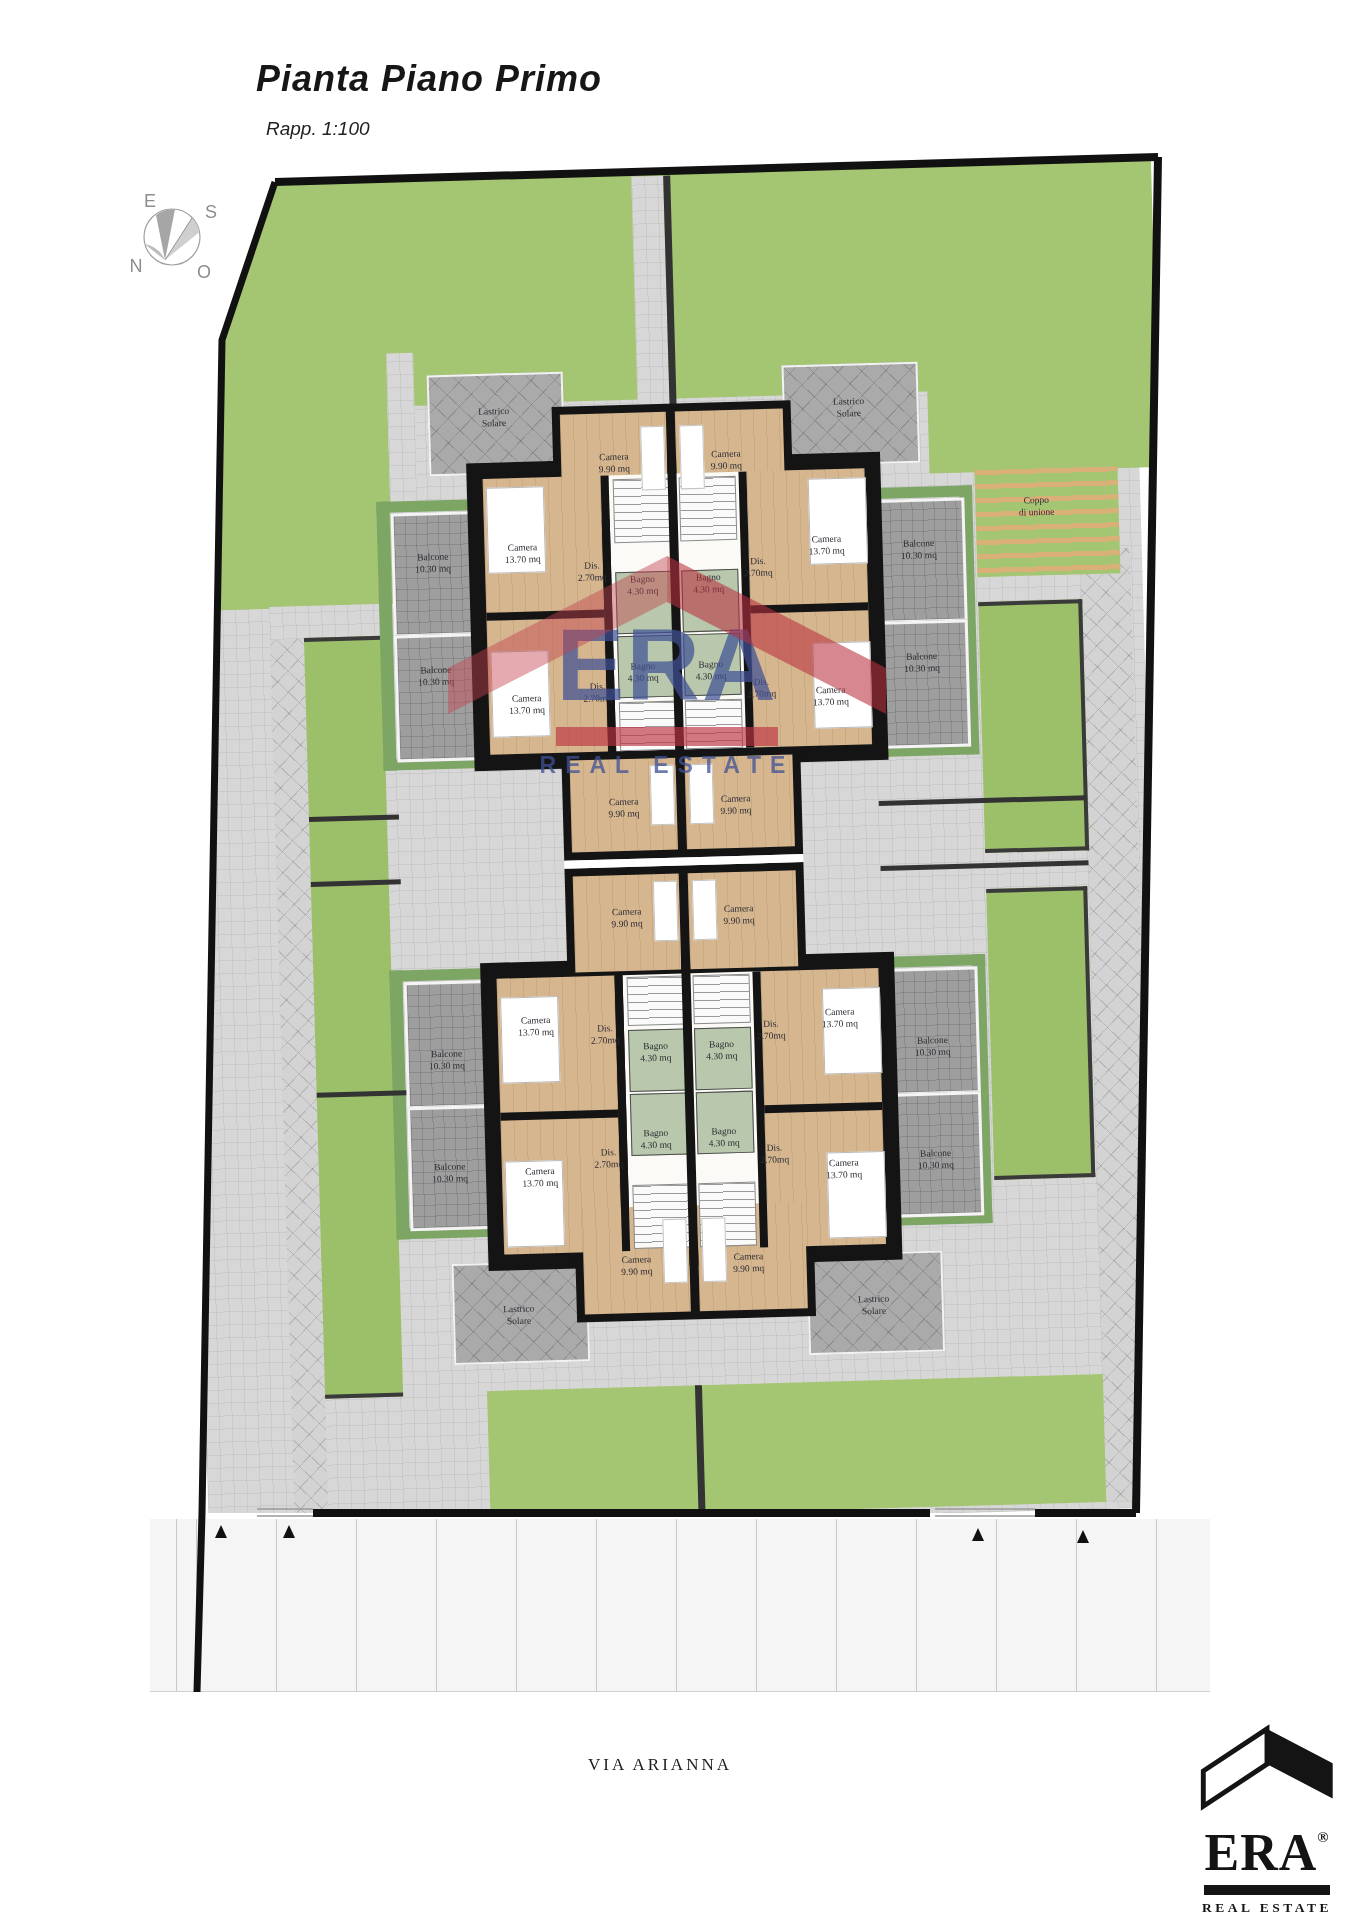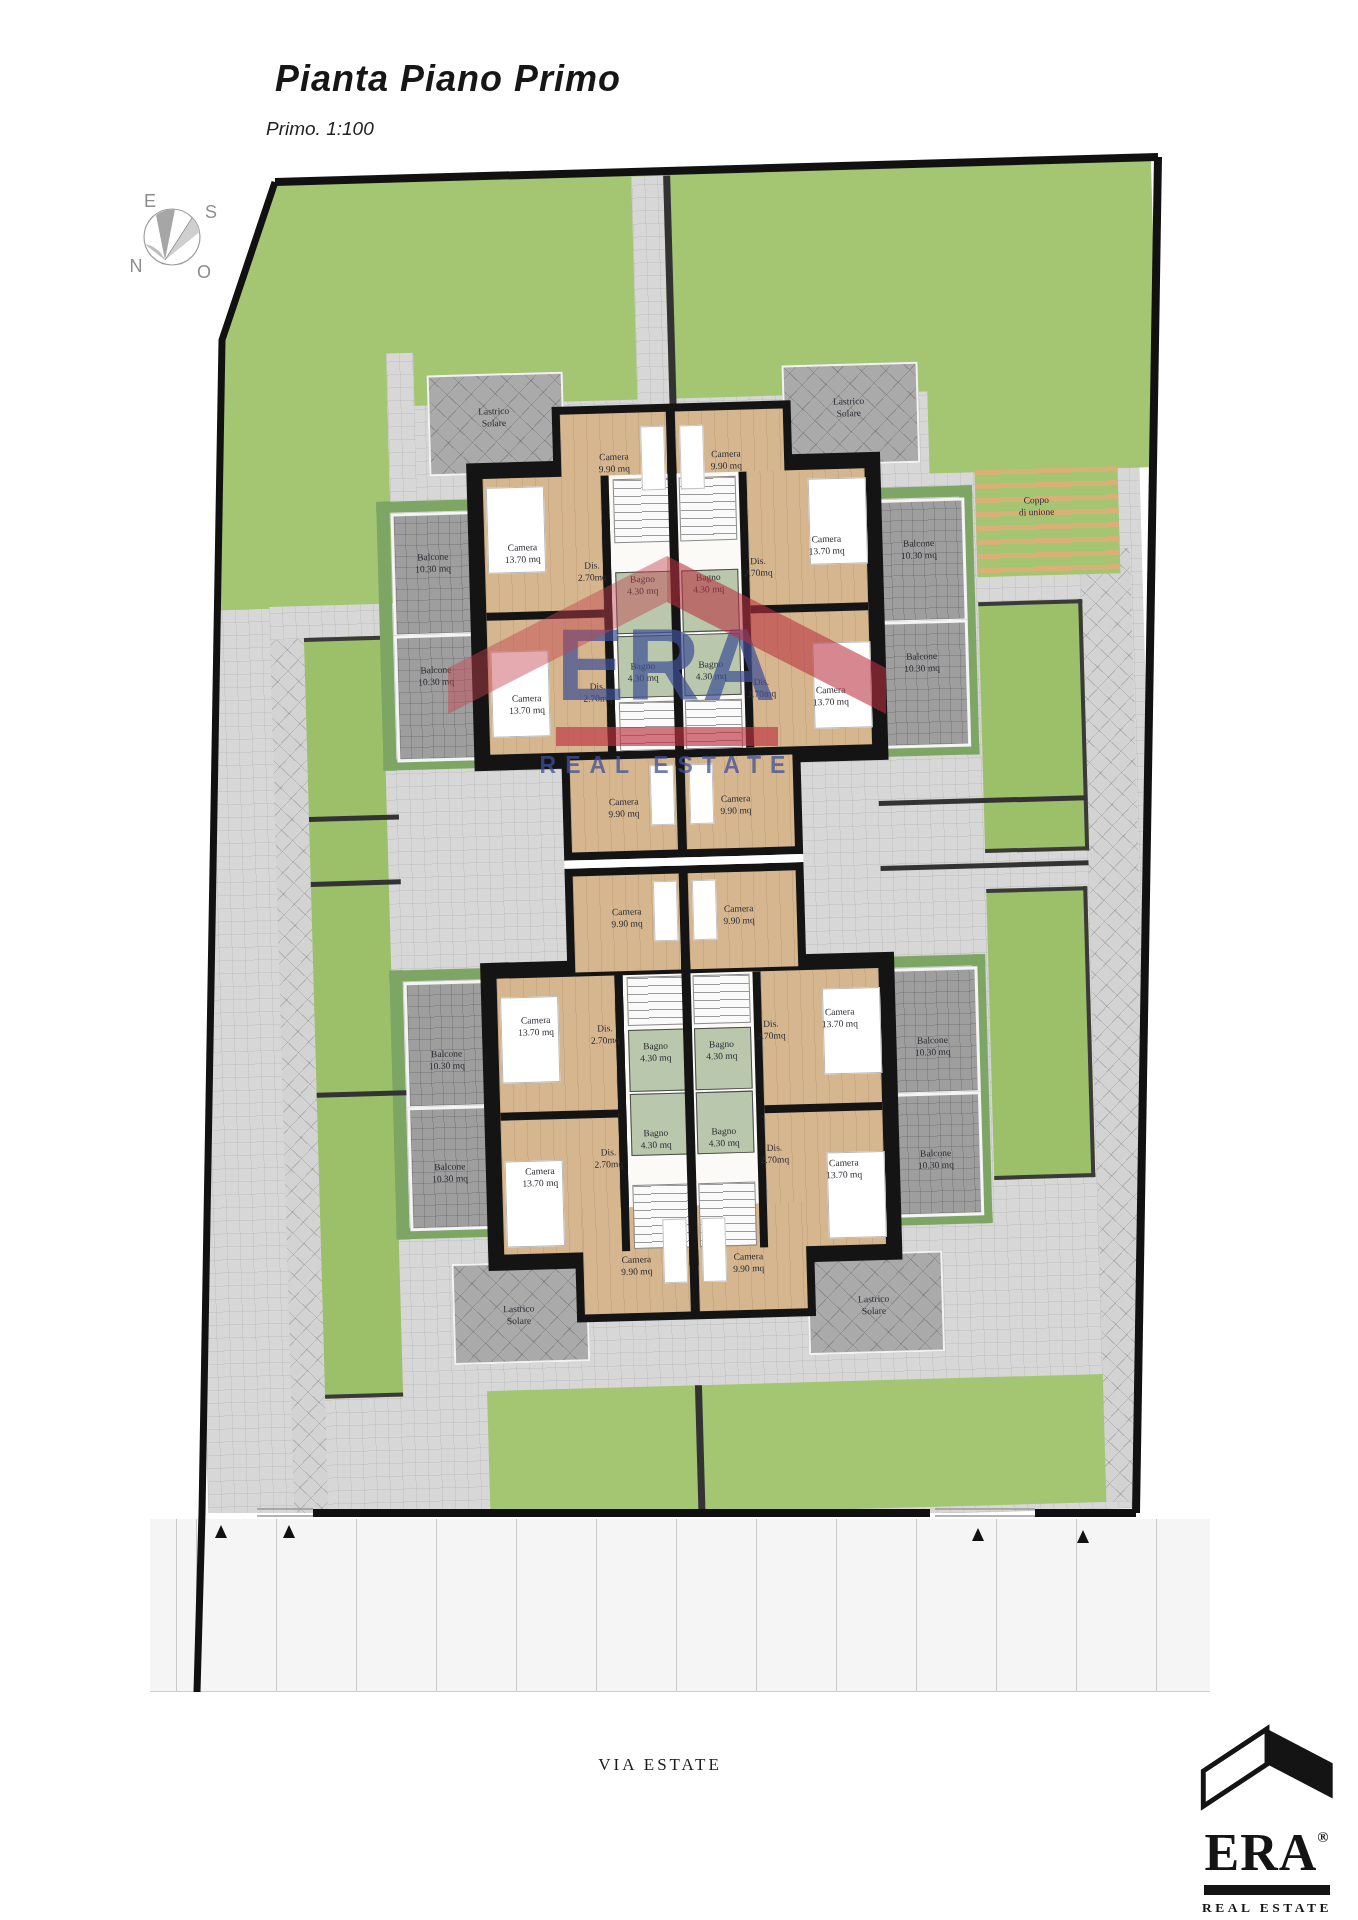--- a/index.html
+++ b/index.html
@@ -1,20 +1,20 @@
 <!DOCTYPE html>
 <html><head>
 <meta charset="utf-8">
 <style>
   html,body{margin:0;padding:0;background:#fff;}
   body{width:1358px;height:1920px;position:relative;overflow:hidden;
        font-family:"Liberation Sans",sans-serif;}
   .abs{position:absolute;}
   
-  .title{position:absolute;left:275px;top:58px;font-size:36px;font-style:italic;
+  .title{position:absolute;left:256px;top:58px;font-size:36px;font-style:italic;
          font-weight:600;color:#161616;letter-spacing:1px;z-index:40;}
   .subtitle{position:absolute;left:266px;top:118px;font-size:19px;font-style:italic;
          font-weight:400;color:#222;z-index:40;}
   
   .site{position:absolute;left:0;top:0;width:1358px;height:1920px;z-index:1;
         clip-path:polygon(275px 182px,1158px 157px,1136px 1513px,202px 1513px,222px 340px);}
   .tilt{position:absolute;left:0;top:0;width:1358px;height:1920px;
         transform:rotate(-1.6deg);transform-origin:700px 850px;}
   .pave-base{background:
       repeating-linear-gradient(0deg,rgba(0,0,0,.055) 0 1px,transparent 1px 13px),
@@ -86,21 +86,21 @@
   .flogo .bar{width:126px;height:10px;background:#141414;margin:6px auto 5px auto;}
   .flogo .tag{font-size:13.5px;font-weight:700;letter-spacing:3.5px;color:#141414;
       text-align:center;}
   svg.overlay{position:absolute;left:0;top:0;z-index:30;pointer-events:none;}
   svg.compass{position:absolute;left:130px;top:192px;z-index:40;}
 </style>
 </head>
 <body>
 
 <div class="title">Pianta Piano Primo</div>
-<div class="subtitle">Primo. 1:100</div>
+<div class="subtitle">Rapp. 1:100</div>
 
 <svg class="compass" width="110" height="110" viewBox="0 0 110 110">
   <circle cx="42" cy="45" r="28" fill="#ffffff" stroke="#9f9f9f" stroke-width="1.2"></circle>
   <path d="M35,68 L26,23 A28 28 0 0 1 45,17.2 Z" fill="#a6a6a6"></path>
   <path d="M35,68 L62,26 A28 28 0 0 1 69.5,40 Z" fill="#cfcfcf"></path>
   <path d="M35,68 A28 28 0 0 0 14.5,52 Z" fill="#bdbdbd"></path>
   <line x1="35" y1="68" x2="62" y2="26" stroke="#909090" stroke-width="1"></line>
   <text x="20" y="15" font-size="18" fill="#8d8d8d" text-anchor="middle">E</text>
   <text x="81" y="26" font-size="18" fill="#8d8d8d" text-anchor="middle">S</text>
   <text x="6" y="80" font-size="18" fill="#8d8d8d" text-anchor="middle">N</text>
@@ -424,21 +424,21 @@
   <line x1="935" y1="1509" x2="1035" y2="1509" stroke="#9a9a9a" stroke-width="1.5"></line>
   <line x1="935" y1="1516" x2="1035" y2="1516" stroke="#9a9a9a" stroke-width="1.5"></line>
 </svg>
 
 <div class="parking"></div>
 <div class="parking-bottom"></div>
 <div class="tri" style="left:215px;top:1525px;"></div>
 <div class="tri" style="left:283px;top:1525px;"></div>
 <div class="tri" style="left:972px;top:1528px;"></div>
 <div class="tri" style="left:1077px;top:1530px;"></div>
-<div class="via">VIA ESTATE</div>
+<div class="via">VIA ARIANNA</div>
 
 <div class="flogo">
   <svg width="148" height="98" viewBox="0 0 150 100">
     <polygon points="75,6 142,41 142,77 75,42" fill="#141414"></polygon>
     <polygon points="75,6 10,49 10,85 75,42" fill="#ffffff" stroke="#141414" stroke-width="5" stroke-linejoin="miter"></polygon>
   </svg>
   <div class="brand"><span>ERA</span><span class="reg">®</span></div>
   <div class="bar"></div>
   <div class="tag">REAL ESTATE</div>
 </div>

